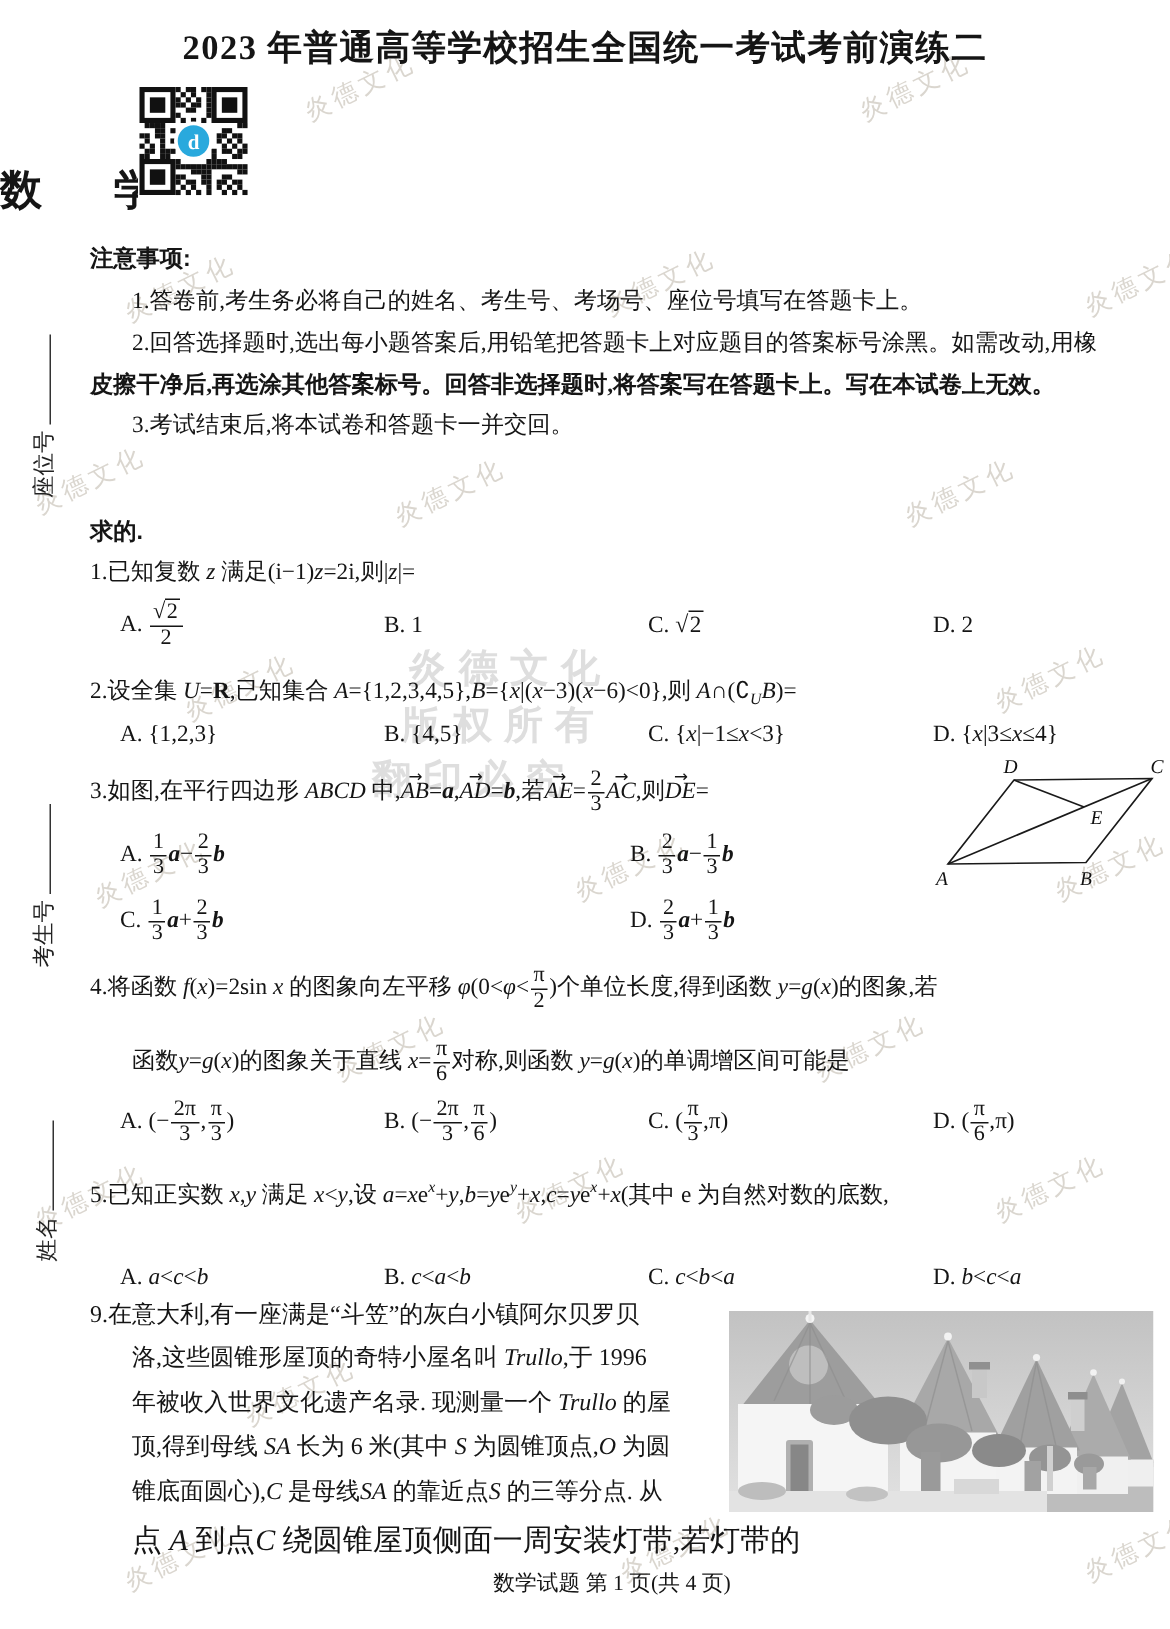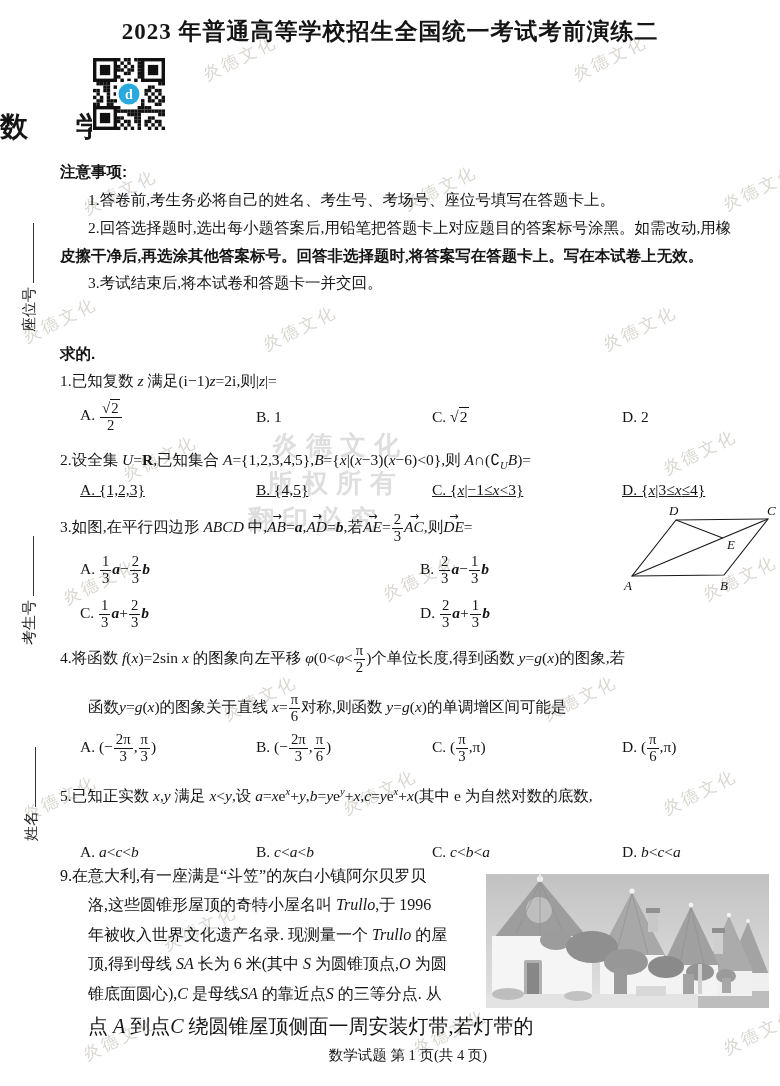--- a/index.html
+++ b/index.html
@@ -255,21 +255,21 @@
 
     <div class="abs" style="left:60px;top:371px;">1.已知复数 <em>z</em> 满足(i−1)<em>z</em>=2i,则|<em>z</em>|=</div>
     <div class="optrow cols4" style="left:80px;top:398px;width:680px;height:38px;">
       <span class="opt">A. <span class="fr"><span class="fn"><span class="sq"><span class="sqs">√</span><span class="sqb">2</span></span></span><span class="fd">2</span></span></span>
       <span class="opt">B. 1</span>
       <span class="opt">C. <span class="sq"><span class="sqs">√</span><span class="sqb">2</span></span></span>
       <span class="opt">D. 2</span>
     </div>
 
     <div class="abs" style="left:60px;top:450px;">2.设全集 <em>U</em>=<span class="rb">R</span>,已知集合 <em>A</em>={1,2,3,4,5},<em>B</em>={<em>x</em>|(<em>x</em>−3)(<em>x</em>−6)&lt;0},则 <em>A</em>∩(∁<sub><em>U</em></sub><em>B</em>)=</div>
-    <div class="optrow cols4" style="left:80px;top:478px;width:680px;height:24px;text-decoration:underline;">
+    <div class="optrow cols4" style="left:80px;top:478px;width:680px;height:24px;">
       <span class="opt">A. {1,2,3}</span>
       <span class="opt">B. {4,5}</span>
       <span class="opt">C. {<em>x</em>|−1≤<em>x</em>&lt;3}</span>
       <span class="opt">D. {<em>x</em>|3≤<em>x</em>≤4}</span>
     </div>
 
     <div class="abs" style="left:60px;top:512px;">3.如图,在平行四边形 <em>ABCD</em> 中,<span class="vec"><span class="va">→</span><span class="vb">AB</span></span>=<span class="bv">a</span>,<span class="vec"><span class="va">→</span><span class="vb">AD</span></span>=<span class="bv">b</span>,若<span class="vec"><span class="va">→</span><span class="vb">AE</span></span>=<span class="fr"><span class="fn">2</span><span class="fd">3</span></span><span class="vec"><span class="va">→</span><span class="vb">AC</span></span>,则<span class="vec"><span class="va">→</span><span class="vb">DE</span></span>=</div>
     <div class="optrow cols2" style="left:80px;top:552px;width:680px;height:36px;">
       <span class="opt">A. <span class="fr"><span class="fn">1</span><span class="fd">3</span></span><span class="bv">a</span>−<span class="fr"><span class="fn">2</span><span class="fd">3</span></span><span class="bv">b</span></span>
       <span class="opt">B. <span class="fr"><span class="fn">2</span><span class="fd">3</span></span><span class="bv">a</span>−<span class="fr"><span class="fn">1</span><span class="fd">3</span></span><span class="bv">b</span></span>

